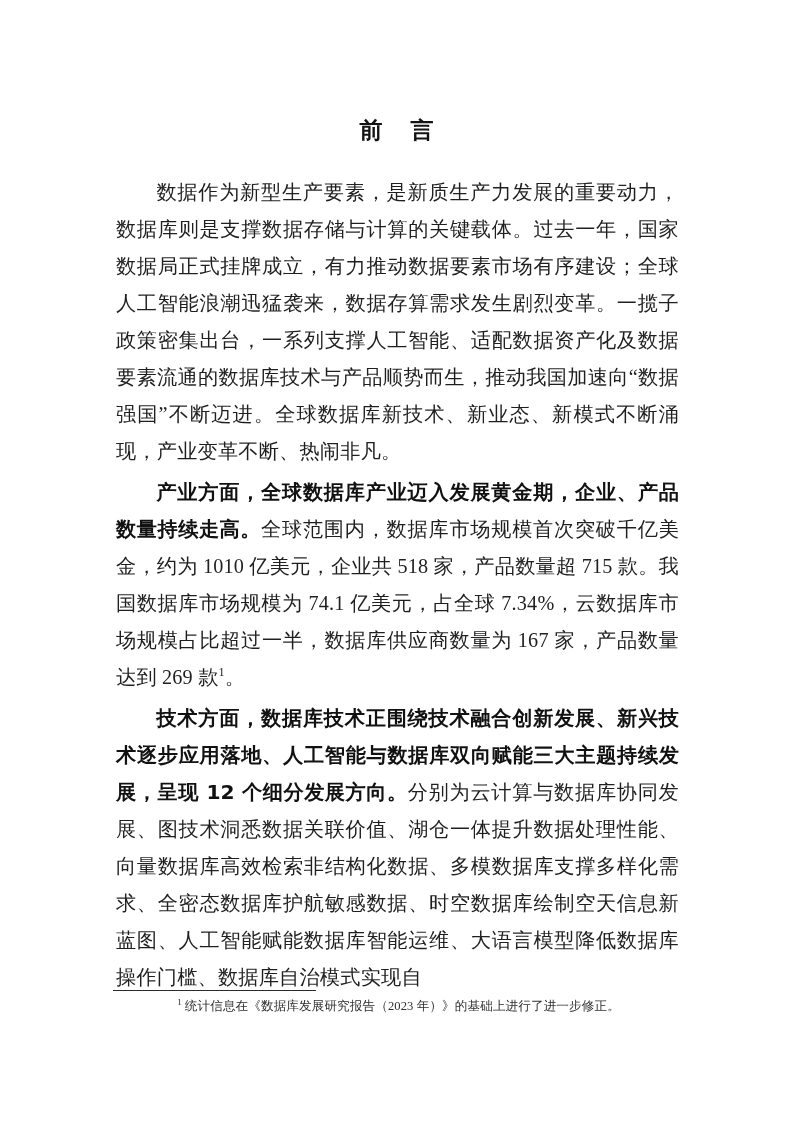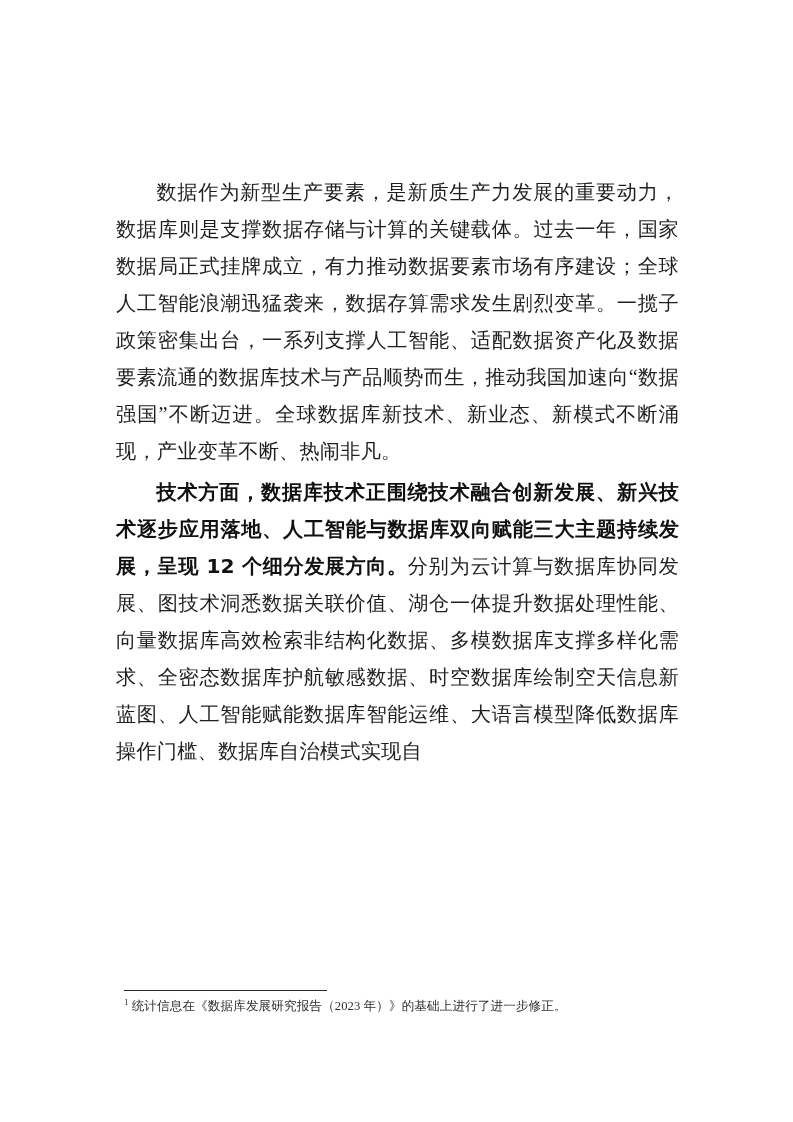--- a/index.html
+++ b/index.html
@@ -71,23 +71,24 @@
   sup.fn-ref {
     font-size: 0.6em;
     vertical-align: super;
     line-height: 0;
     font-family: "Liberation Serif", "DejaVu Serif", serif;
   }
 
   
   .footnote-area {
     position: absolute;
-    left: 124px;
+    left: 113px;
     top: 990px;
     width: 571px;
+    text-align: center;
   }
   .footnote-rule {
     width: 203px;
     height: 0;
     border-top: 1.1px solid #2b2b2b;
     margin: 0 0 6px 0;
   }
   .footnote-text {
     margin: 0;
     font-size: 12.6px;
@@ -102,28 +103,32 @@
     vertical-align: super;
     line-height: 0;
     margin-right: 3px;
   }
 </style>
 </head>
 <body>
 
 <div class="page">
 
+  <h1 class="doc-title">前 言</h1>
 
   <div class="body-col">
 
     <p class="para">
       <span>数据作为新型生产要素，是新质生产力发展的重要动力，数据库则是支撑数据存储与计算的关键载体。过去一年，国家数据局正式挂牌成立，有力推动数据要素市场有序建设；全球人工智能浪潮迅猛袭来，数据存算需求发生剧烈变革。一揽子政策密集出台，一系列支撑人工智能、适配数据资产化及数据要素流通的数据库技术与产品顺势而生，推动我国加速向“数据强国”不断迈进。全球数据库新技术、新业态、新模式不断涌现，产业变革不断、热闹非凡。</span>
     </p>
 
 
+    <p class="para">
+      <span class="hei">产业方面，全球数据库产业迈入发展黄金期，企业、产品数量持续走高。</span><span>全球范围内，数据库市场规模首次突破千亿美金，约为 1010 亿美元，企业共 518 家，产品数量超 715 款。我国数据库市场规模为 74.1 亿美元，占全球 7.34%，云数据库市场规模占比超过一半，数据库供应商数量为 167 家，产品数量达到 269 款</span><sup class="fn-ref">1</sup><span>。</span>
+    </p>
 
     <p class="para">
       <span class="hei">技术方面，数据库技术正围绕技术融合创新发展、新兴技术逐步应用落地、人工智能与数据库双向赋能三大主题持续发展，呈现 12 个细分发展方向。</span><span>分别为云计算与数据库协同发展、图技术洞悉数据关联价值、湖仓一体提升数据处理性能、向量数据库高效检索非结构化数据、多模数据库支撑多样化需求、全密态数据库护航敏感数据、时空数据库绘制空天信息新蓝图、人工智能赋能数据库智能运维、大语言模型降低数据库操作门槛、数据库自治模式实现自</span>
     </p>
 
   </div>
 
   <div class="footnote-area">
     <div class="footnote-rule"></div>
     <p class="footnote-text"><span class="fn-num">1</span><span>统计信息在《数据库发展研究报告（2023 年）》的基础上进行了进一步修正。</span></p>

